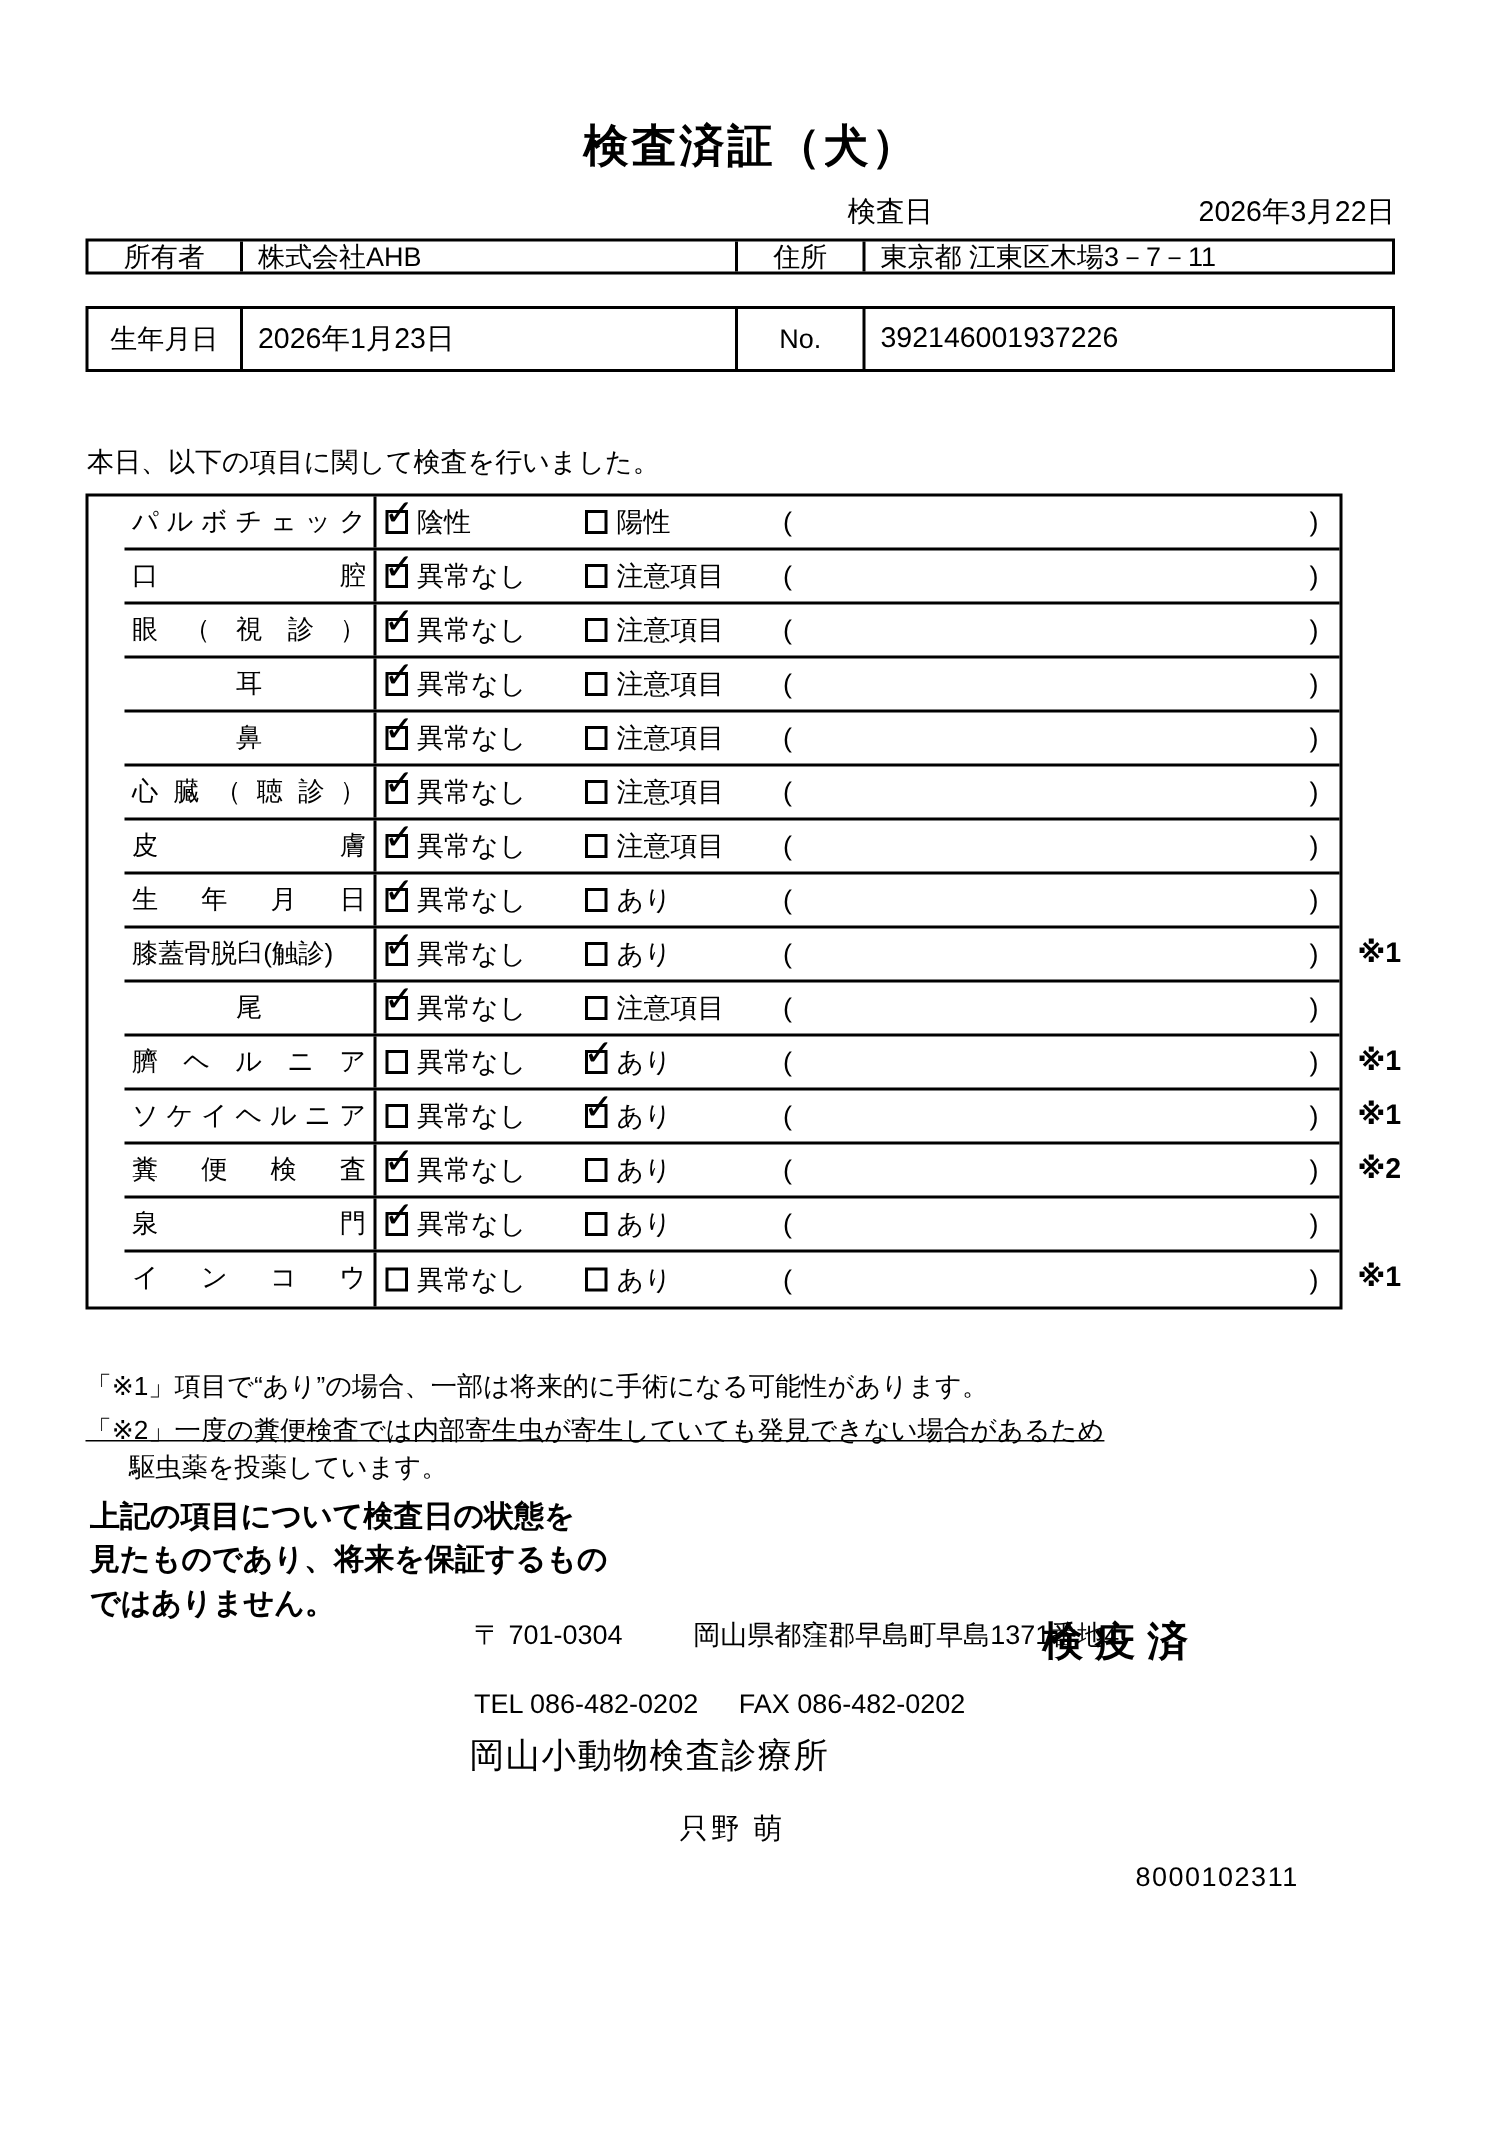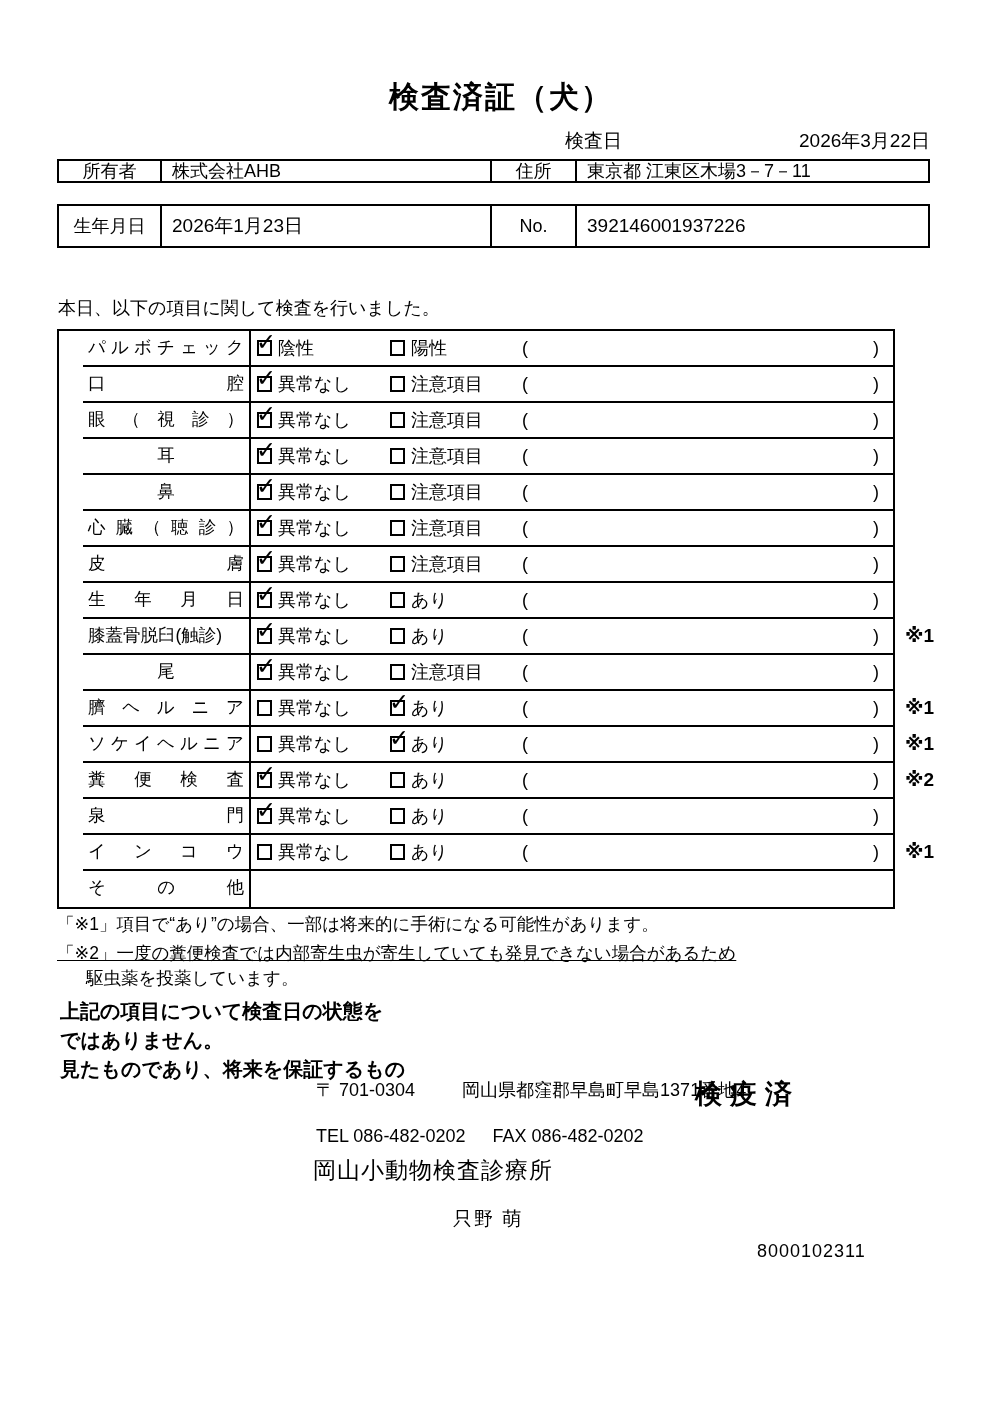--- a/index.html
+++ b/index.html
@@ -339,46 +339,30 @@
     <div class="opt opt2">
       <span class="cb"></span>
       <span class="optlabel">あり</span>
     </div>
     <div class="parens">
       <span>(</span>
       <span>)</span>
     </div>
     <span class="note">※1</span>
   </div>
-    <div class="chk-row">
-    <div class="item-label j">その他</div>
-    <div class="opt opt1" style="visibility: hidden;">
-      <span class="cb"></span>
-      <span class="optlabel"></span>
-    </div>
-    <div class="opt opt2" style="visibility: hidden;">
-      <span class="cb"></span>
-      <span class="optlabel"></span>
-    </div>
-    <div class="parens" style="visibility: hidden;">
-      <span>(</span>
-      <span>)</span>
-    </div>
-    <span class="note"></span>
-  </div>
   </div>
 
 <div class="abs fn fn1">「※1」項目で“あり”の場合、一部は将来的に手術になる可能性があります。</div>
 <div class="abs fn fn2">「※2」一度の糞便検査では内部寄生虫が寄生していても発見できない場合があるため</div>
 <div class="abs fn fn3">駆虫薬を投薬しています。</div>
 
 <div class="abs disclaimer">
   <div>上記の項目について検査日の状態を</div>
+  <div>見たものであり、将来を保証するもの</div>
   <div>ではありません。</div>
-  <div>見たものであり、将来を保証するもの</div>
 </div>
 
 <div class="abs stamp">検疫済</div>
 
 <div class="abs clinic-postal-line">
   <span>〒 701-0304</span>
   <span class="addr">岡山県都窪郡早島町早島1371番地4</span>
 </div>
 <div class="abs clinic-tel-line">
   <span>TEL 086-482-0202</span>

